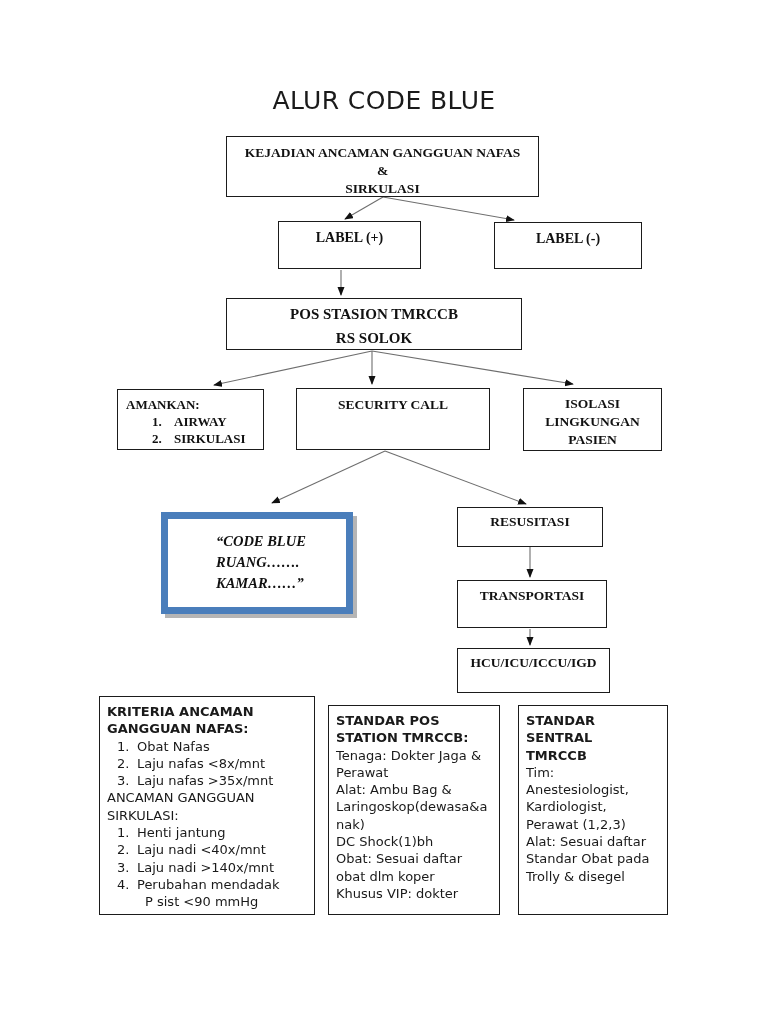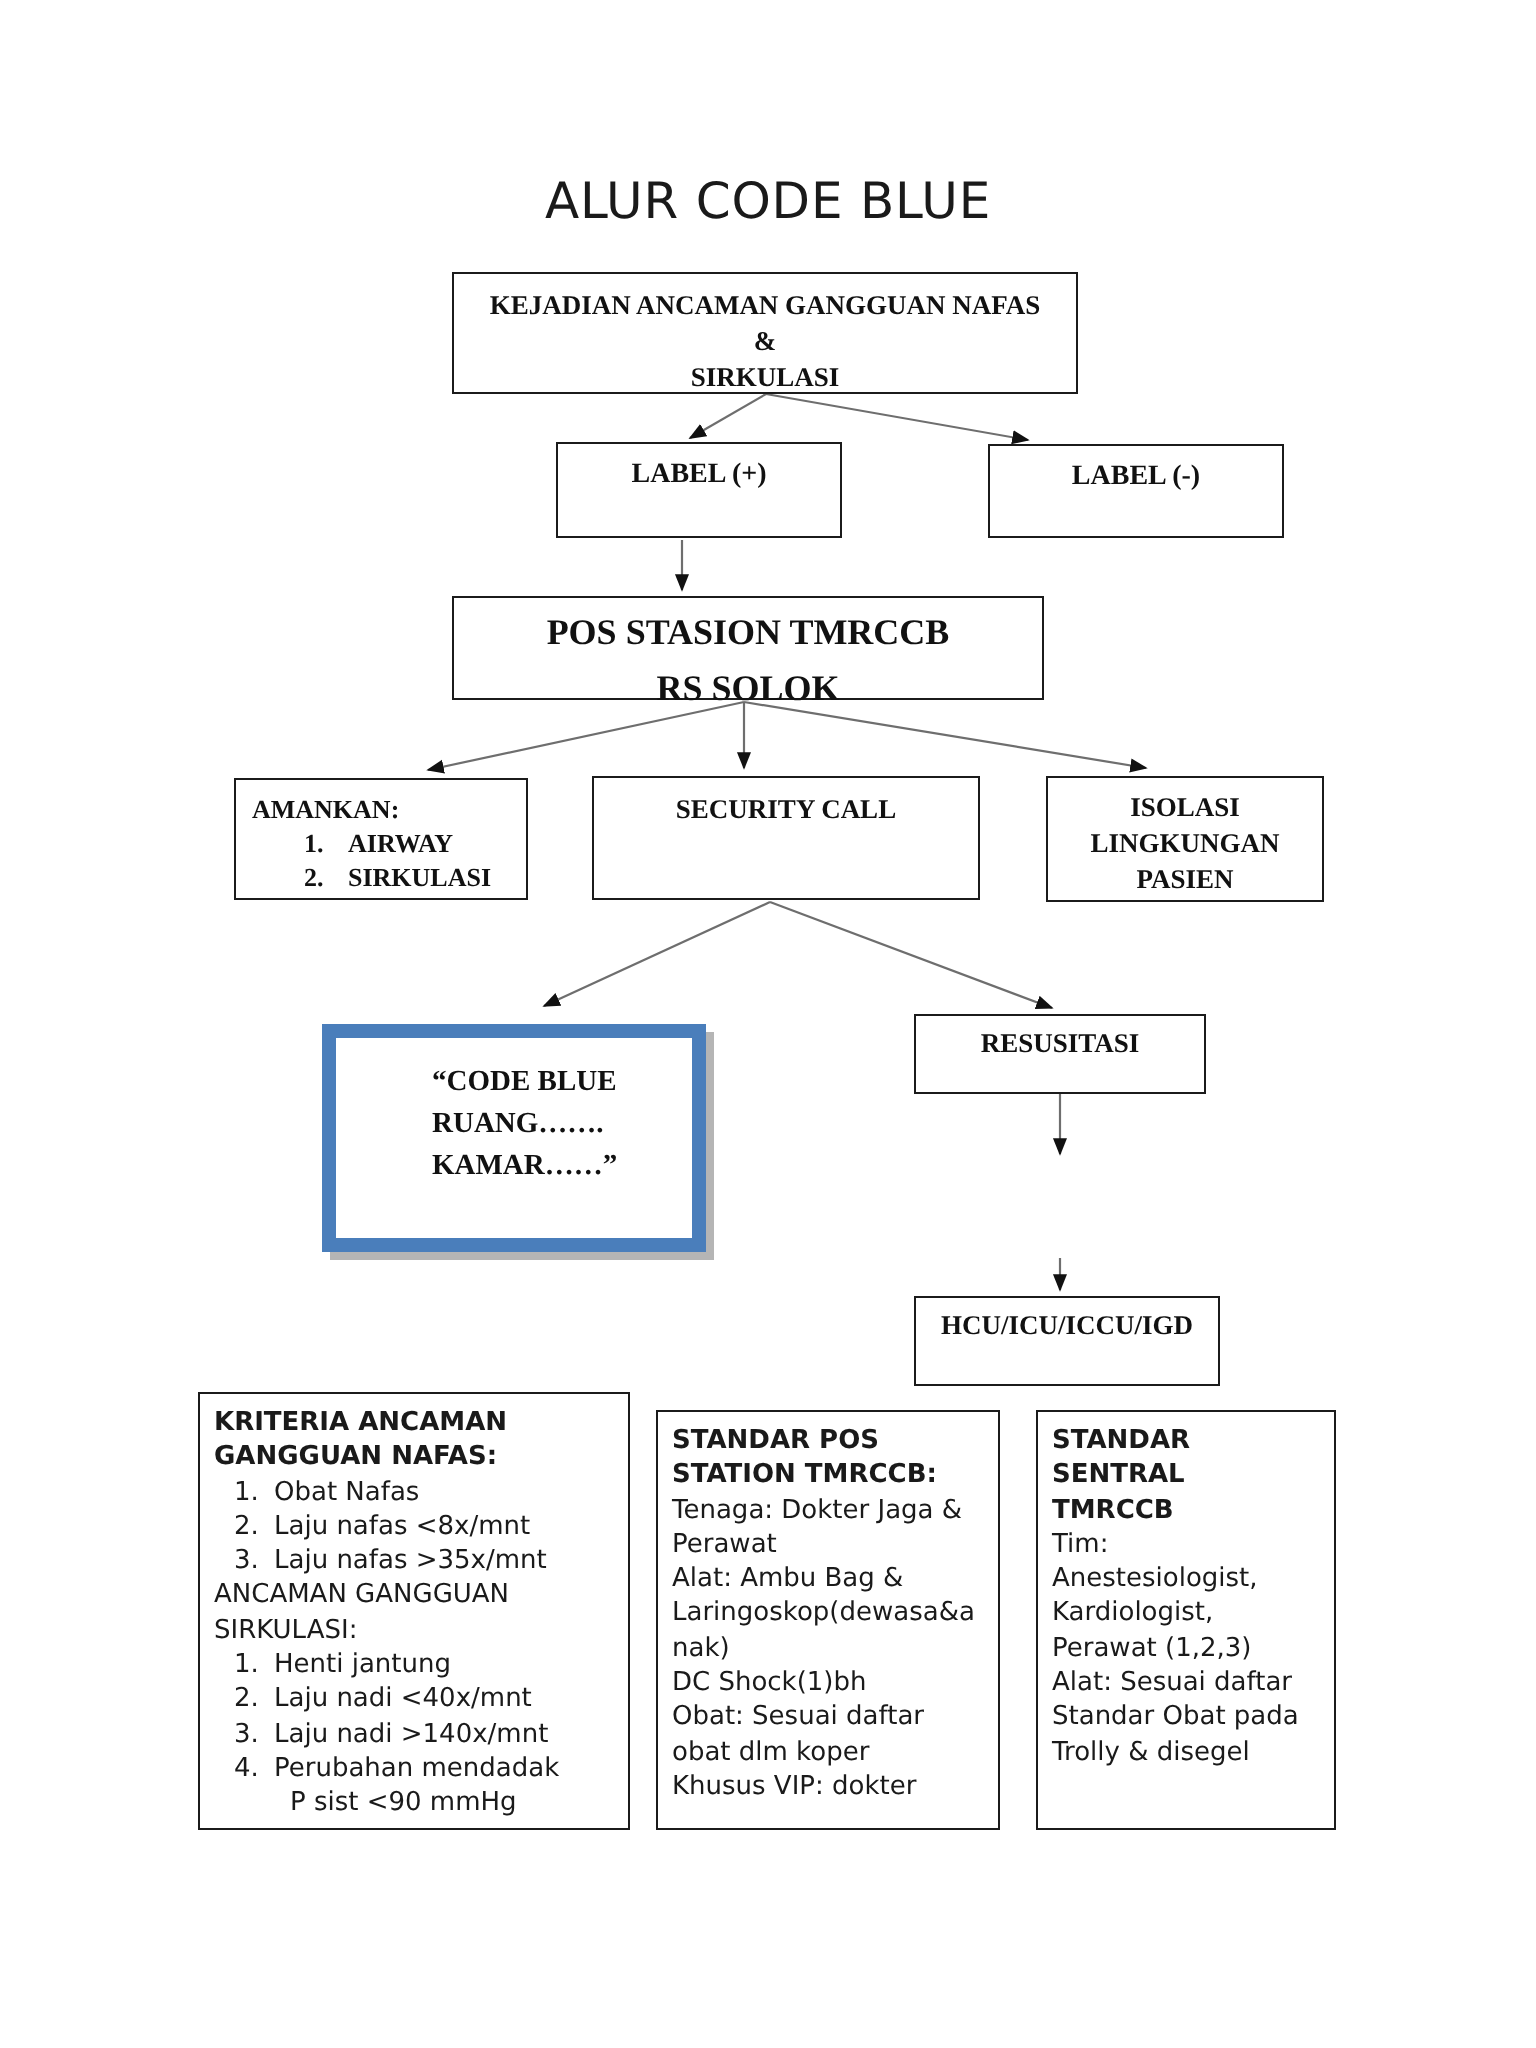--- a/index.html
+++ b/index.html
@@ -154,21 +154,21 @@
       <div>LABEL (+)</div>
     </div>
   </div>
 
   <div class="box ctr" style="left:494px; top:222px; width:148px; height:47px; font-size:14px;">
     <div class="inner">
       <div>LABEL (-)</div>
     </div>
   </div>
 
-  <div class="box ctr" style="left:226px; top:298px; width:296px; height:52px; font-size:18px;">
+  <div class="box ctr" style="left:226px; top:298px; width:296px; height:52px; font-size:15px;">
     <div class="inner" style="padding-top:6px;">
       <div>POS STASION TMRCCB</div>
       <div style="margin-top:4px;">RS SOLOK</div>
     </div>
   </div>
 
   <div class="box lft" style="left:117px; top:389px; width:147px; height:61px; font-size:13px;">
     <div class="inner" style="padding:6px 4px 0 8px;">
       <div>AMANKAN:</div>
       <span class="numrow">
@@ -187,34 +187,39 @@
   </div>
 
   <div class="box ctr" style="left:523px; top:388px; width:139px; height:63px; font-size:13.5px;">
     <div class="inner" style="padding-top:6px;text-align:center;">
       <div>ISOLASI</div>
       <div>LINGKUNGAN</div>
       <div>PASIEN</div>
     </div>
   </div>
 
-  <div class="codeblue" style="left:161px; top:512px; width:192px; height:114px;">
+  <div class="codeblue" style="left:161px; top:512px; width:192px; height:102px;font-style:italic;">
     <div class="cbtext">
       <div>“CODE BLUE</div>
       <div>RUANG…….</div>
       <div>KAMAR……”</div>
     </div>
   </div>
 
   <div class="box ctr" style="left:457px; top:507px; width:146px; height:40px; font-size:13.5px;">
     <div class="inner" style="padding-top:5px;">
       <div>RESUSITASI</div>
     </div>
   </div>
 
+  <div class="box ctr" style="left:457px; top:580px; width:150px; height:48px; font-size:13.5px;">
+    <div class="inner" style="padding-top:6px;">
+      <div>TRANSPORTASI</div>
+    </div>
+  </div>
 
   <div class="box ctr" style="left:457px; top:648px; width:153px; height:45px; font-size:13.5px;text-align:center;">
     <div class="inner" style="padding-top:5px;">
       <div>HCU/ICU/ICCU/IGD</div>
     </div>
   </div>
 
   <div class="note" style="left:99px; top:696px; width:216px; height:219px;">
     <div class="pad">
       <div class="hd">KRITERIA ANCAMAN</div>

